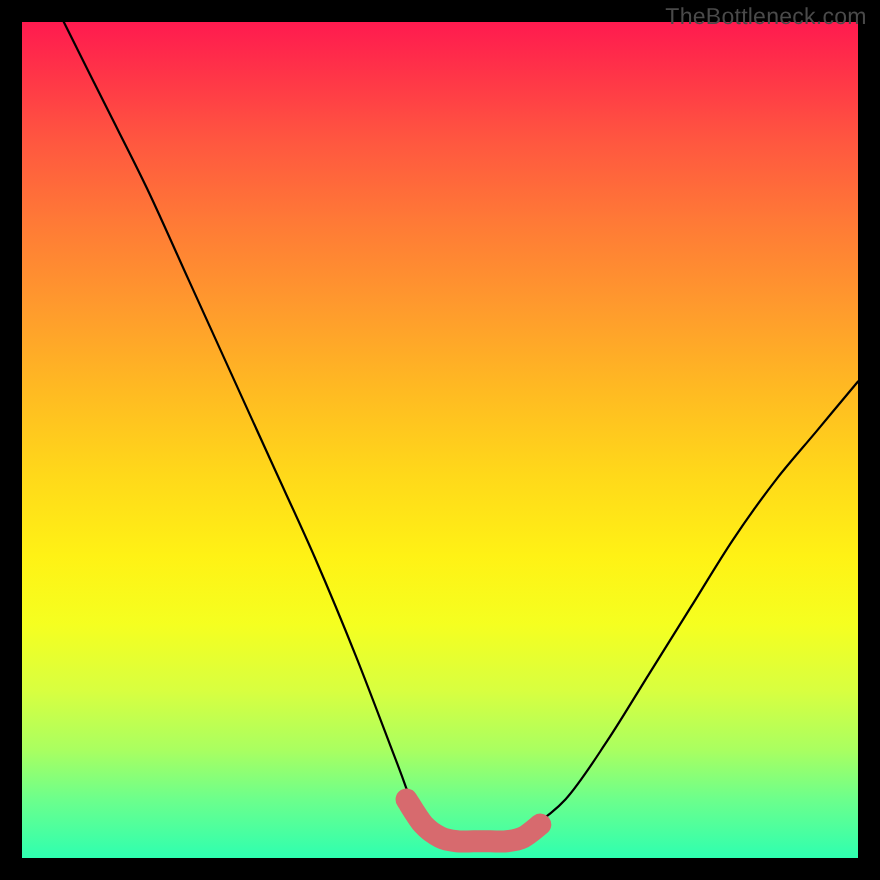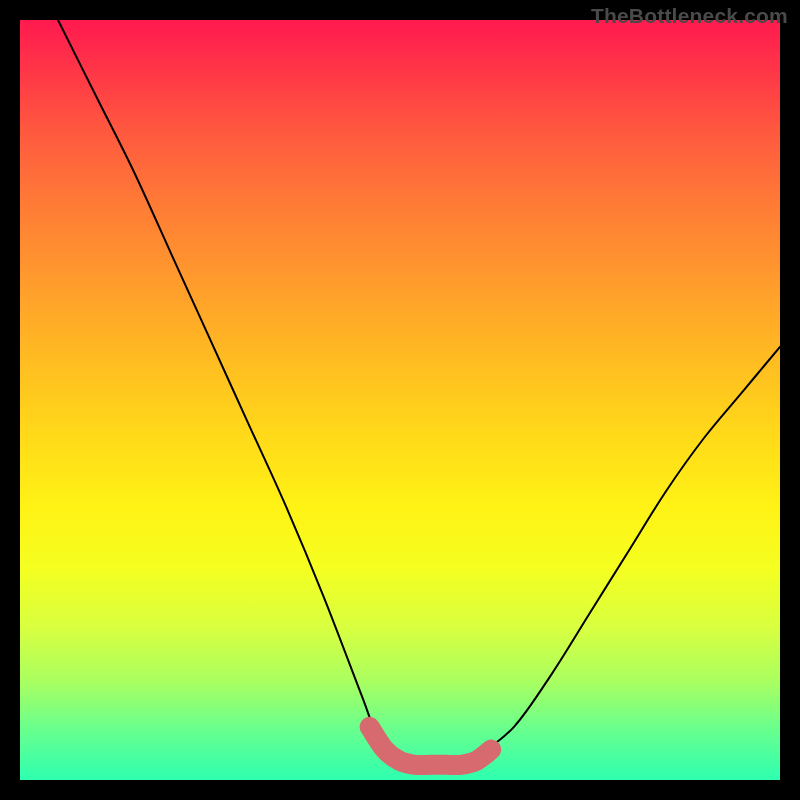--- a/index.html
+++ b/index.html
@@ -31,21 +31,21 @@
       #aaff60 87%,
       #6cff8c 93%,
       #2effb0 100%);
   }
   .watermark {
     position: absolute;
     top: 4px;
     right: 12px;
     color: #4a4a4a;
     font-size: 21px;
-    font-weight: 700;
+    font-weight: 400;
     letter-spacing: 0.2px;
     user-select: none;
   }
   svg.plot {
     position: absolute;
     left: 0;
     top: 0;
     width: 760px;
     height: 760px;
     overflow: visible;

